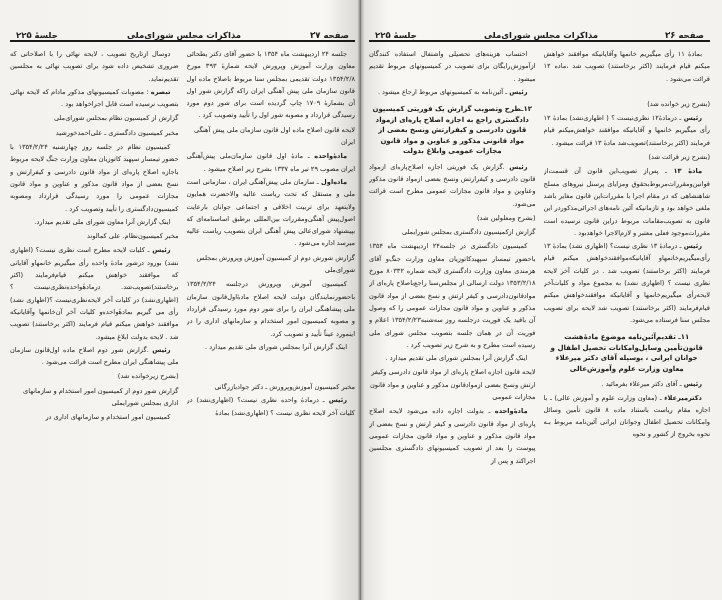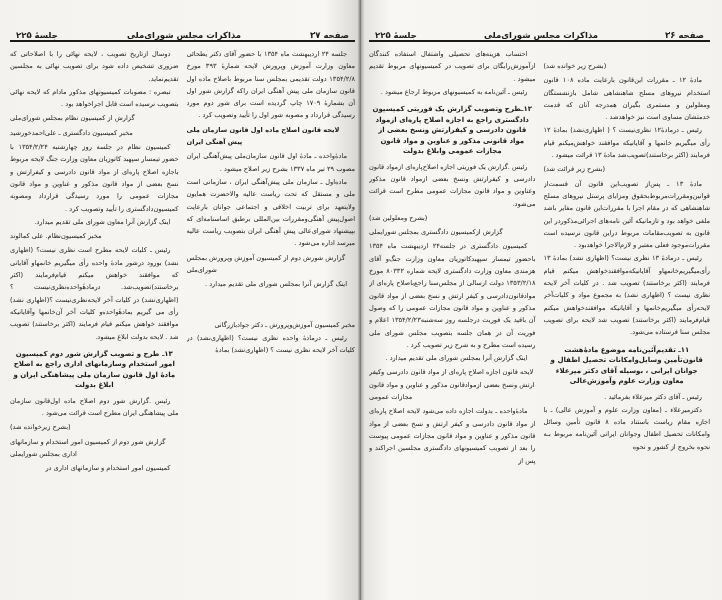--- a/index.html
+++ b/index.html
@@ -21,79 +21,79 @@
     direction: rtl; display: flex; justify-content: space-between; align-items: flex-end;
     font-size: 8.5px; font-weight: bold; height: 16px; padding: 0 6px;
     border-bottom: 2px solid #1a1a1a; margin-bottom: 6px;
   }
   .cols { direction: rtl; display: flex; gap: 8px; height: 548px; }
   .col {
     flex: 1; direction: rtl; text-align: justify; font-size: 6.6px; line-height: 12.3px;
     overflow: hidden;
   }
   .col p { margin: 0 0 1px 0; text-indent: 8px; }
-  .col p.center { text-align: left; text-indent: 0; margin: 2px 0; }
-  .col p.bold { font-weight: bold; }
+  .col p.center { text-align: right; text-indent: 0; margin: 2px 0; }
+  .col p.bold { font-weight: normal; }
   .col h4 {
     margin: 6px 2px 4px; font-size: 7px; line-height: 10.5px; font-weight: bold; text-align: center;
   }
-  .speaker { font-weight: normal; }
+  .speaker { font-weight: bold; }
   .spacer { height: 10px; }
 </style>
 </head>
 <body>
 
 <div class="spread">
 
   <div class="page left">
     <div class="header">
       <span>صفحه ۳۷</span>
       <span>مذاکرات مجلس شورای‌ملی</span>
       <span>جلسهٔ ۲۲۵</span>
     </div>
     <div class="cols">
       <div class="col">
           <p><span>جلسه ۲۴ اردیبهشت ماه ۱۳۵۴ با حضور آقای دکتر یطحائی معاون وزارت آموزش وپرورش لایحه شمارهٔ ۳۹۳ مورخ ۱۳۵۴/۲/۸ دولت تقدیمی بمجلس سنا مربوط باصلاح ماده اول قانون سازمان ملی پیش آهنگی ایران راکه گزارش شور اول آن بشمارهٔ ۱۷۰۹ چاپ گردیده است برای شور دوم مورد رسیدگی قرارداد و مصوبه شور اول را تأیید وتصویب کرد .</span></p>
           <p class="center bold"><span>لایحه قانون اصلاح ماده اول قانون سازمان ملی پیش آهنگی ایران</span></p>
           <p><span class="speaker">مادهٔ‌واحده</span> <span>ـ مادهٔ اول قانون سازمان‌ملی پیش‌آهنگی ایران مصوب ۲۹ تیر ماه ۱۳۳۷ بشرح زیر اصلاح میشود .</span></p>
           <p><span class="speaker">ماده‌اول</span> <span>ـ سازمان ملی پیش‌آهنگی ایران ، سازمانی است ملی و مستقل که تحت ریاست عالیه والاحضرت همایون ولایتعهد برای تربیت اخلاقی و اجتماعی جوانان بارعایت اصول‌پیش آهنگی‌ومقررات بین‌المللی برطبق اساسنامه‌ای که بپیشنهاد شورای‌عالی پیش آهنگی ایران بتصویب ریاست عالیه میرسد اداره می‌شود .</span></p>
           <p class="center"><span>گزارش شورش دوم از کمیسیون آموزش وپرورش بمجلس شورای‌ملی</span></p>
+          <p><span>کمیسیون آموزش وپرورش درجلسه ۱۳۵۴/۲/۲۴ باحضورنمایندگان دولت لایحه اصلاح مادهٔ‌اول‌قانون سازمان ملی پیشاهنگی ایران را برای شور دوم مورد رسیدگی قرارداد و مصوبه کمیسیون امور استخدام و سازمانهای اداری را در اینمورد عیناً تأیید و تصویب کرد.</span></p>
           <p><span>اینک گزارش آنرا بمجلس شورای ملی تقدیم میدارد .</span></p>
           <p style="text-indent: 0px; margin-top: 28px;"><span>مخبر کمیسیون آموزش‌وپرورش ـ دکتر جوادبازرگانی</span></p>
           <p><span class="speaker">رئیس</span> <span>ـ درمادهٔ واحده نظری نیست؟ (اظهاری‌نشد) در کلیات آخر لایحه نظری نیست ؟ (اظهاری‌نشد) بمادهٔ</span></p>
         </div>
       <div class="col">
           <p><span>دوسال ازتاریخ تصویب ، لایحه نهائی را با اصلاحاتی که ضروری تشخیص داده شود برای تصویب نهائی به مجلسین تقدیم‌نماید.</span></p>
           <p><span class="speaker">تبصره</span> <span>: مصوبات کمیسیونهای مذکور مادام که لایحه نهائی بتصویب نرسیده است قابل اجراخواهد بود .</span></p>
           <p class="center"><span>گزارش از کمیسیون نظام بمجلس شورای‌ملی</span></p>
           <p class="center"><span>مخبر کمیسیون دادگستری ـ علی‌احمدخورشید</span></p>
           <p><span>کمیسیون نظام در جلسه روز چهارشنبه ۱۳۵۴/۲/۲۴ با حضور تیمسار سپهبد کاتوزیان معاون وزارت جنگ لایحه مربوط باجازه اصلاح پاره‌ای از مواد قانون دادرسی و کیفرارتش و نسخ بعضی از مواد قانون مذکور و عناوین و مواد قانون مجازات عمومی را مورد رسیدگی قرارداد ومصوبه کمیسیون‌دادگستری را تأیید وتصویب کرد .</span></p>
           <p><span>اینک گزارش آنرا معاون شورای ملی تقدیم میدارد.</span></p>
           <p class="center"><span>مخبر کمیسیون‌نظام. علی کمالوند</span></p>
           <p><span class="speaker">رئیس</span> <span>ـ کلیات لایحه مطرح است نظری نیست؟ (اظهاری نشد) بورود درشور مادهٔ واحده رأی میگیریم خانمهاو آقایانی که موافقند خواهش میکنم قیام‌فرمایند (اکثر برخاستند)تصویب‌شد. درمادهٔواحده‌نظری‌نیست ؟ (اظهاری‌نشد) در کلیات آخر لایحه‌نظری‌نیست ؟(اظهاری نشد) رأی می گیریم بمادهٔواحده‌و کلیات آخر آن‌خانمها وآقایانیکه موافقند خواهش میکنم قیام فرمایند (اکثر برخاستند) تصویب شد . لایحه بدولت ابلاغ میشود.</span></p>
-          <h4><span>۱۳ـ طرح و تصویب گزارش شور دوم کمیسیون امور استخدام وسازمانهای اداری راجع به اصلاح مادهٔ اول قانون سازمان ملی پیشاهنگی ایران و ابلاغ بدولت</span></h4>
           <p><span class="speaker">رئیس</span> <span>.گزارش شور دوم اصلاح ماده اول‌قانون سازمان ملی پیشاهنگی ایران مطرح است قرائت می‌شود .</span></p>
           <p class="center"><span>(بشرح زیرخوانده شد)</span></p>
           <p class="center"><span>گزارش شور دوم از کمیسیون امور استخدام و سازمانهای اداری بمجلس شورایملی</span></p>
           <p><span>کمیسیون امور استخدام و سازمانهای اداری در</span></p>
         </div>
     </div>
   </div>
 
   <div class="page right">
     <div class="header">
       <span>صفحه ۳۶</span>
       <span>مذاکرات مجلس شورای‌ملی</span>
       <span>جلسهٔ ۲۲۵</span>
     </div>
     <div class="cols">
       <div class="col">
+          <p><span>بمادهٔ ۱۱ رأی میگیریم خانمها وآقایانیکه موافقند خواهش میکنم قیام فرمایند (اکثر برخاستند) تصویب شد ،ماده ۱۲ قرائت می‌شود .</span></p>
           <div class="spacer"></div>
           <p class="center"><span>(بشرح زیر خوانده شد)</span></p>
-          <p><span class="speaker">مادهٔ ۱۲</span> <span>ـ مقررات این‌قانون بارعایت ماده ۱۰۸ قانون استخدام نیروهای مسلح شاهنشاهی شامل بازنشستگان ومعلولین و مستمری بگیران همدرجه آنان که قدمت خدمتشان مساوی است نیز خواهدشد .</span></p>
           <p><span class="speaker">رئیس</span> <span>ـ درمادهٔ۱۲ نظری‌نیست ؟ ( اظهاری‌نشد) بمادهٔ ۱۲ رأی میگیریم خانمها و آقایانیکه موافقند خواهش‌میکنم قیام فرمایند (اکثر برخاستند)تصویب‌شد مادهٔ ۱۳ قرائت میشود .</span></p>
           <p class="center"><span>(بشرح زیر قرائت شد)</span></p>
           <p><span class="speaker">مادهٔ ۱۳</span> <span>ـ پس‌از تصویب‌این قانون آن قسمت‌از قوانین‌ومقررات‌مربوط‌بحقوق ومزایای پرسنل نیروهای مسلح شاهنشاهی که در مقام اجرا با مقررات‌این قانون مغایر باشد ملغی خواهد بود و تازمانیکه آئین نامه‌های اجرائی‌مذکوردر این قانون به تصویب‌مقامات مربوط دراین قانون نرسیده است مقررات‌موجود فعلی معتبر و لازم‌الاجرا خواهدبود .</span></p>
           <p><span class="speaker">رئیس</span> <span>ـ درمادهٔ ۱۳ نظری نیست؟ (اظهاری نشد) بمادهٔ ۱۳ رأی‌میگیریم‌خانمهاو آقایانیکه‌موافقندخواهش میکنم قیام فرمایند (اکثر برخاستند) تصویب شد . در کلیات آخر لایحه نظری نیست ؟ (اظهاری نشد) به مجموع مواد و کلیات‌آخر لایحه‌رأی میگیریم‌خانمها و آقایانیکه موافقندخواهش میکنم قیام‌فرمایند (اکثر برخاستند) تصویب شد لایحه برای تصویب مجلس سنا فرستاده می‌شود.</span></p>
           <h4><span>۱۱ـ تقدیم‌آئین‌نامه موضوع مادهٔ‌هشت قانون‌تأمین وسایل‌وامکانات تحصیل اطفال و جوانان ایرانی ، بوسیله آقای دکتر میرعلاء معاون وزارت علوم وآموزش‌عالی</span></h4>
           <p><span class="speaker">رئیس</span> <span>ـ آقای دکتر میرعلاء بفرمائید .</span></p>
           <p><span class="speaker">دکترمیرعلاء</span> <span>ـ (معاون وزارت علوم و آموزش عالی) ـ با اجازه مقام ریاست باستناد ماده ۸ قانون تأمین وسائل وامکانات تحصیل اطفال وجوانان ایرانی آئین‌نامه مربوط بـه نحوه بخروج از کشور و نحوه</span></p>
         </div>
       <div class="col">
           <p><span>احتساب هزینه‌های تحصیلی واشتغال استفاده کنندگان ازآموزش‌رایگان برای تصویب در کمیسیونهای مربوط تقدیم میشود .</span></p>

